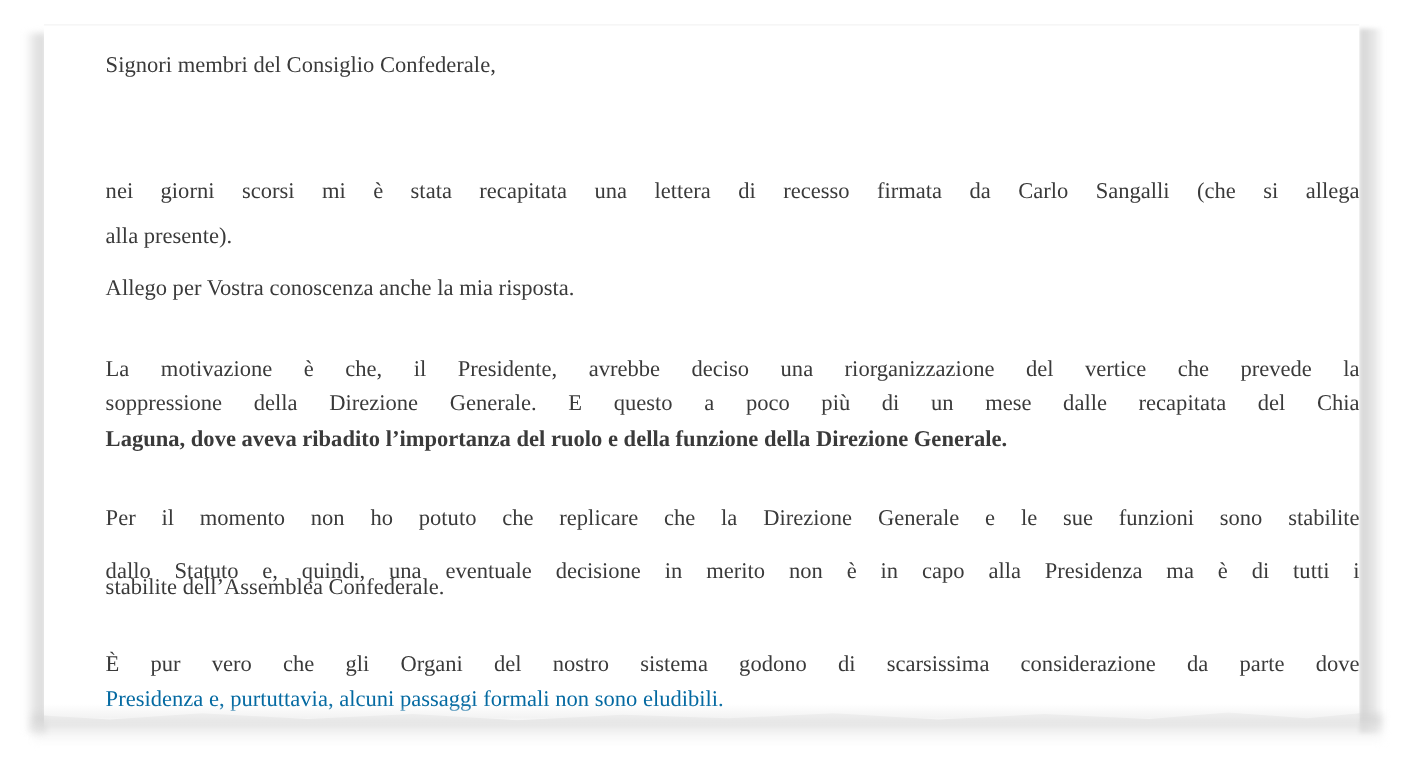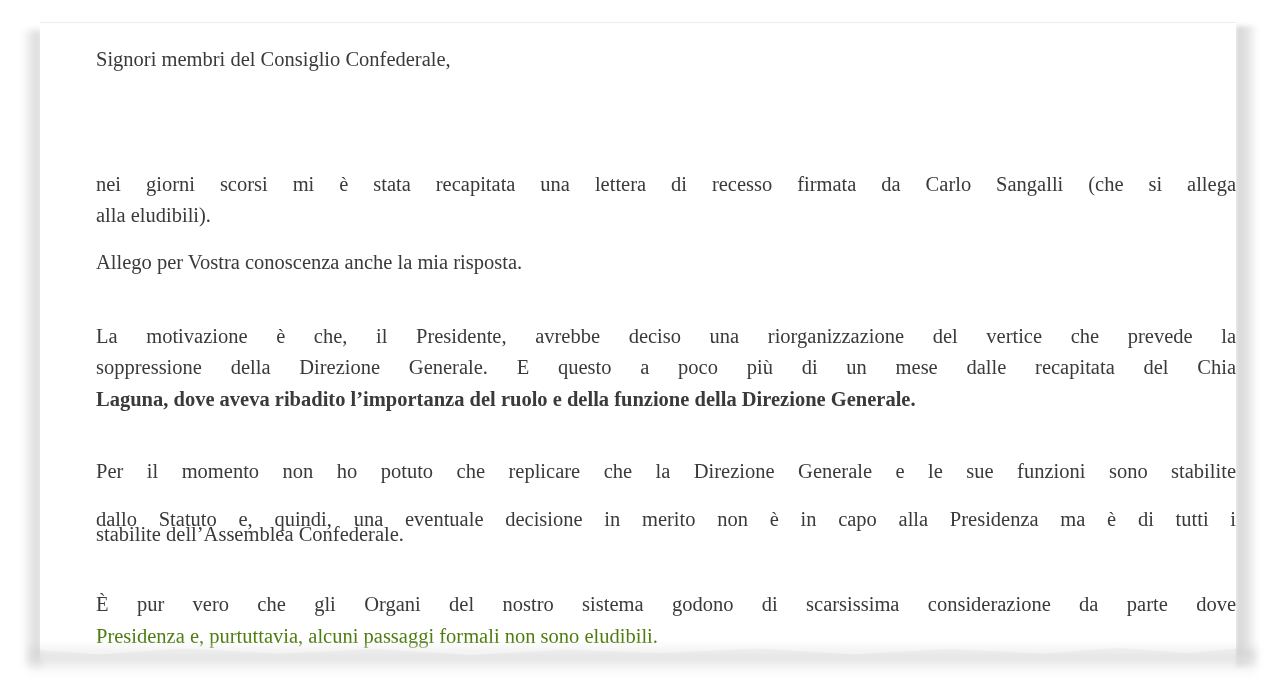--- a/index.html
+++ b/index.html
@@ -68,21 +68,21 @@
       position: absolute;
       left: 0;
       white-space: nowrap;
     }
     .justify {
       width: 1140px;
       text-align: justify;
       text-align-last: justify;
     }
     .blurred {
-      color: #4d7c0f;
+      color: #0369a1;
       filter: blur(0.6px);
     }
     .torn-edge {
       position: absolute;
       left: 40px;
       top: 640px;
       width: 1196px;
       height: 22px;
       background: linear-gradient(to bottom, rgba(255,255,255,0) 0%, rgba(238,238,238,0.7) 55%, rgba(255,255,255,0) 100%);
     }
@@ -94,22 +94,22 @@
   <div class="shadow-left"></div>
   <div class="shadow-right"></div>
   <div class="shadow-bottom"></div>
 
   <div class="page">
     <div class="doc-text">
 
       <div class="line" style="top:21px;">Signori membri del Consiglio Confederale,</div>
 
       <div>
-        <div class="line justify" style="top:146px;">nei giorni scorsi mi è stata recapitata una lettera di recesso firmata da Carlo Sangalli (che si allega</div>
-        <div class="line" style="top:177px;">alla eludibili).</div>
+        <div class="line justify" style="top:136px;">nei giorni scorsi mi è stata recapitata una lettera di recesso firmata da Carlo Sangalli (che si allega</div>
+        <div class="line" style="top:177px;">alla presente).</div>
       </div>
 
       <div>
         <div class="line" style="top:224px;">Allego per Vostra conoscenza anche la mia risposta.</div>
       </div>
 
       <div>
         <div class="line justify" style="top:298px;">La motivazione è che, il Presidente, avrebbe deciso una riorganizzazione del vertice che prevede la</div>
         <div class="line justify" style="top:329px;">soppressione della Direzione Generale. E questo a poco più di un mese dalle recapitata del Chia</div>
         <div class="line" style="top:361px;font-weight:bold;">Laguna, dove aveva ribadito l’importanza del ruolo e della funzione della Direzione Generale.</div>

